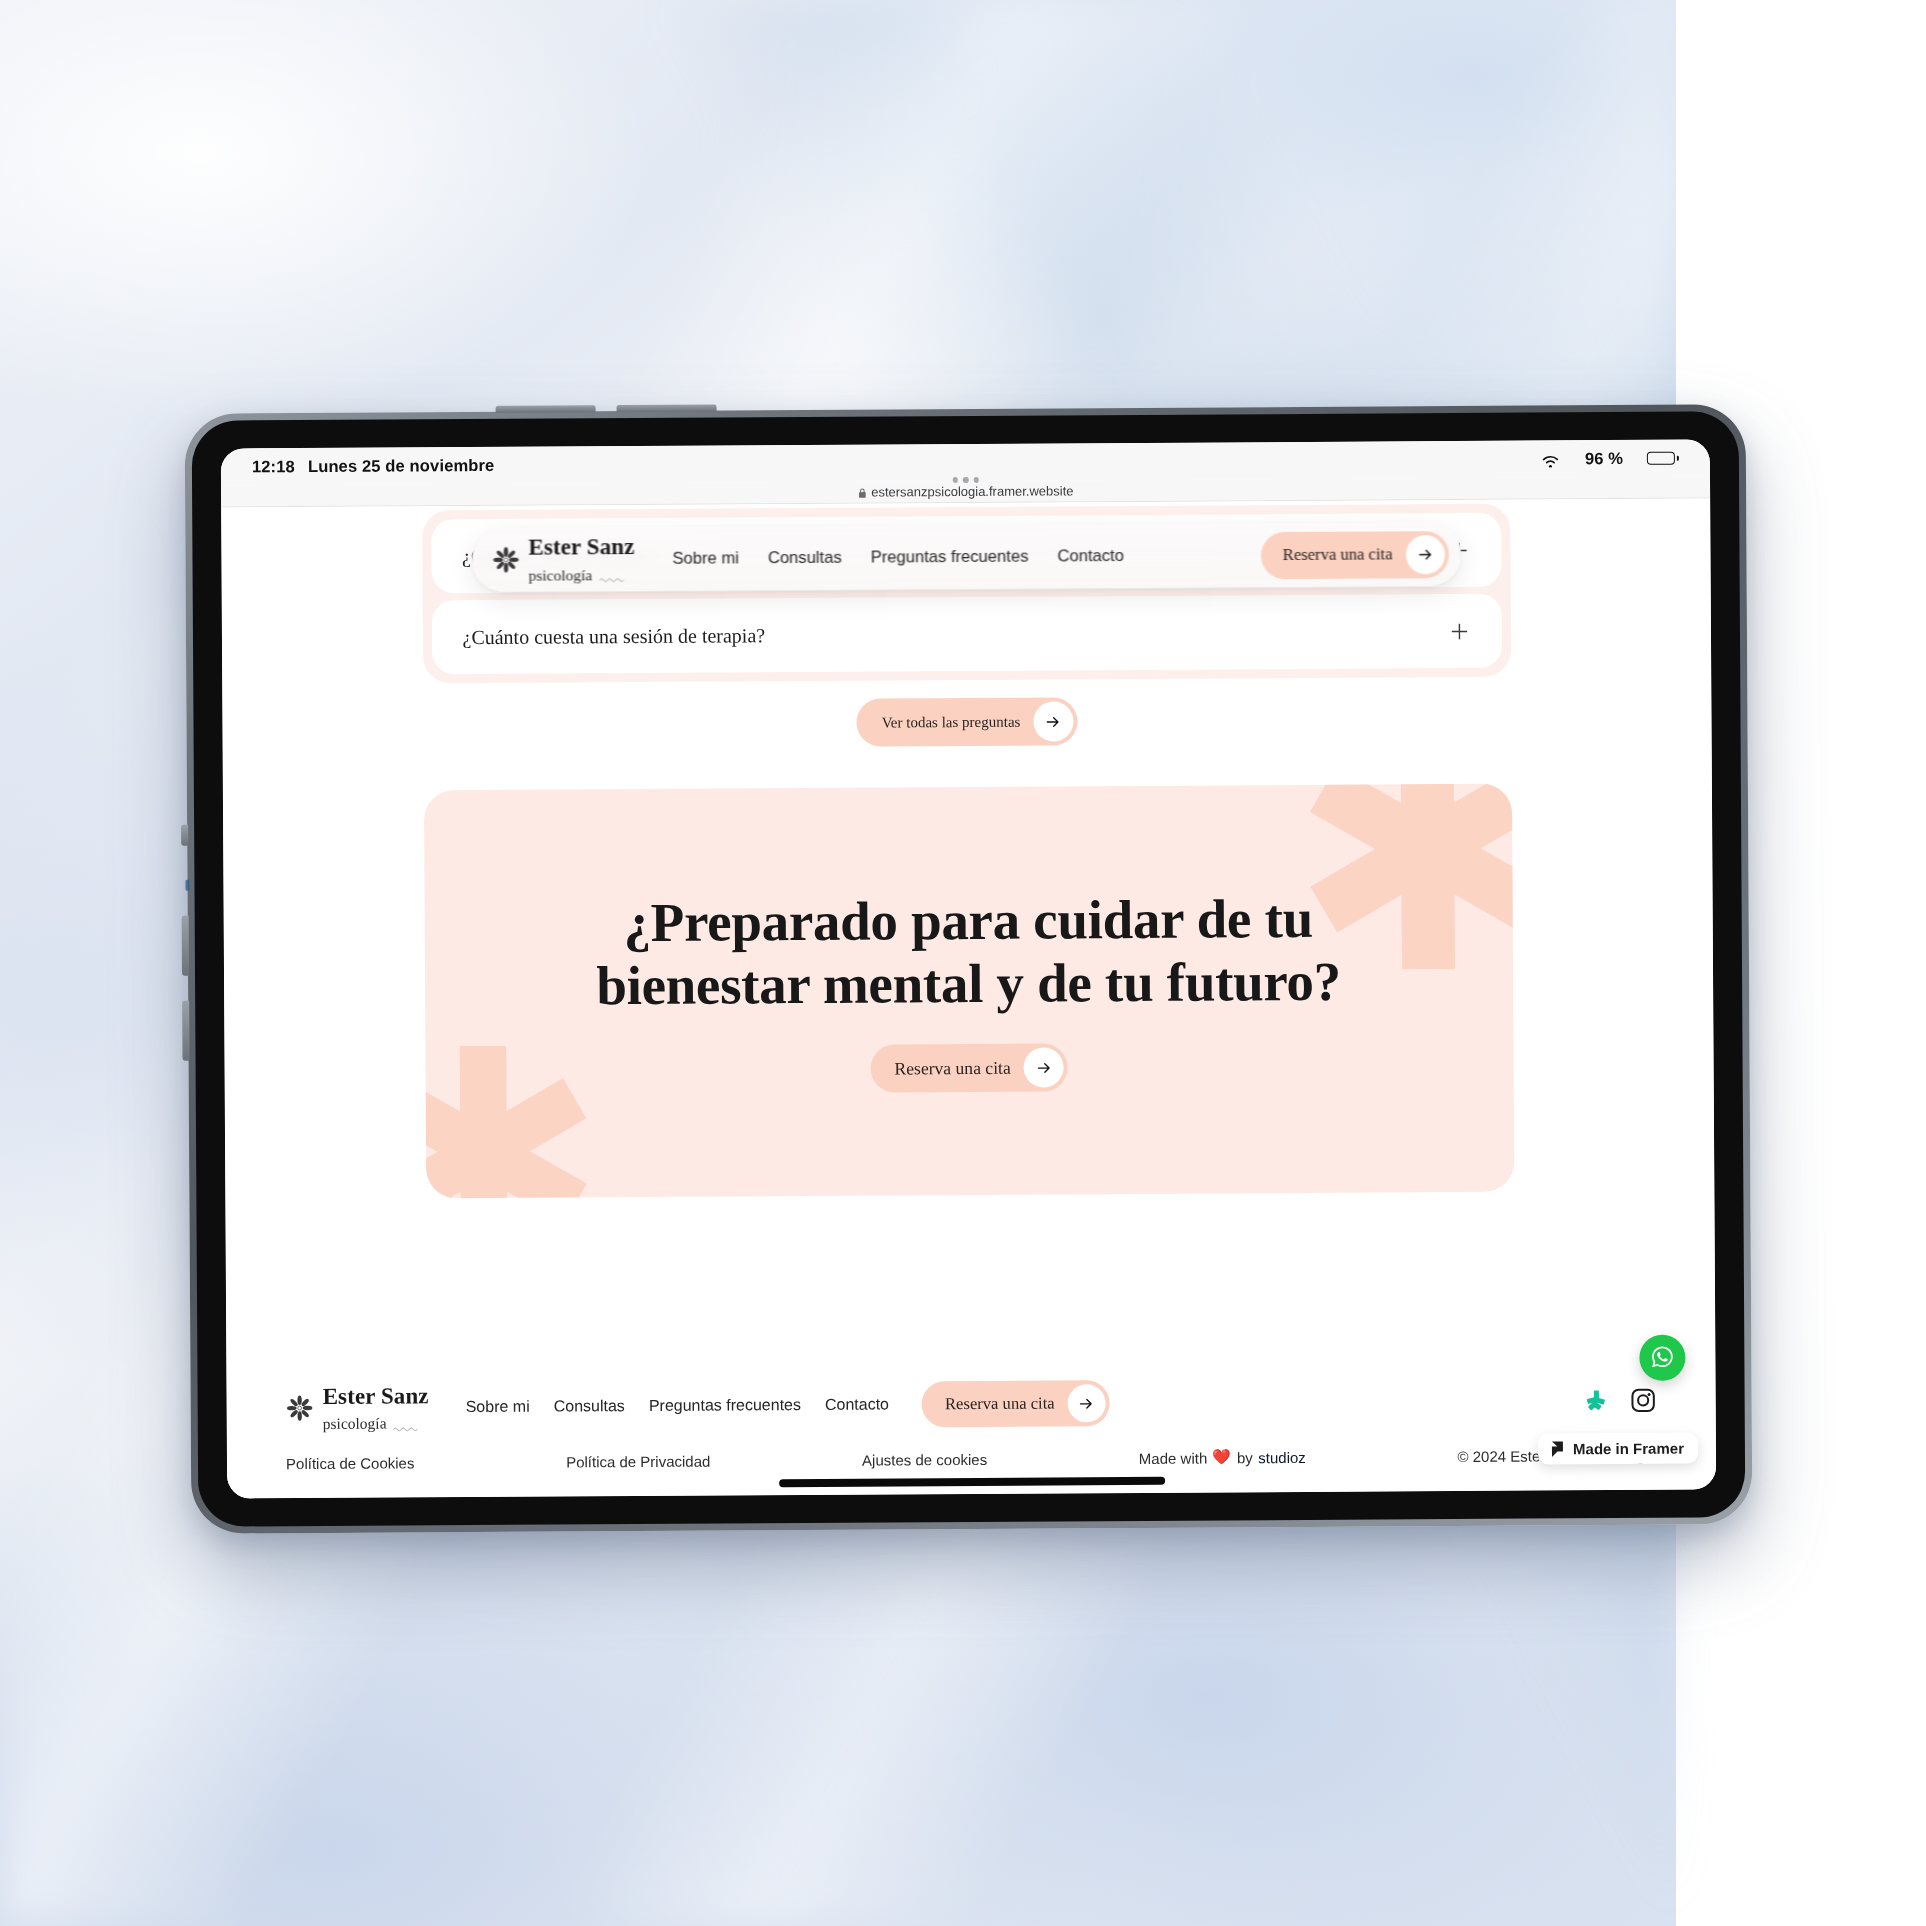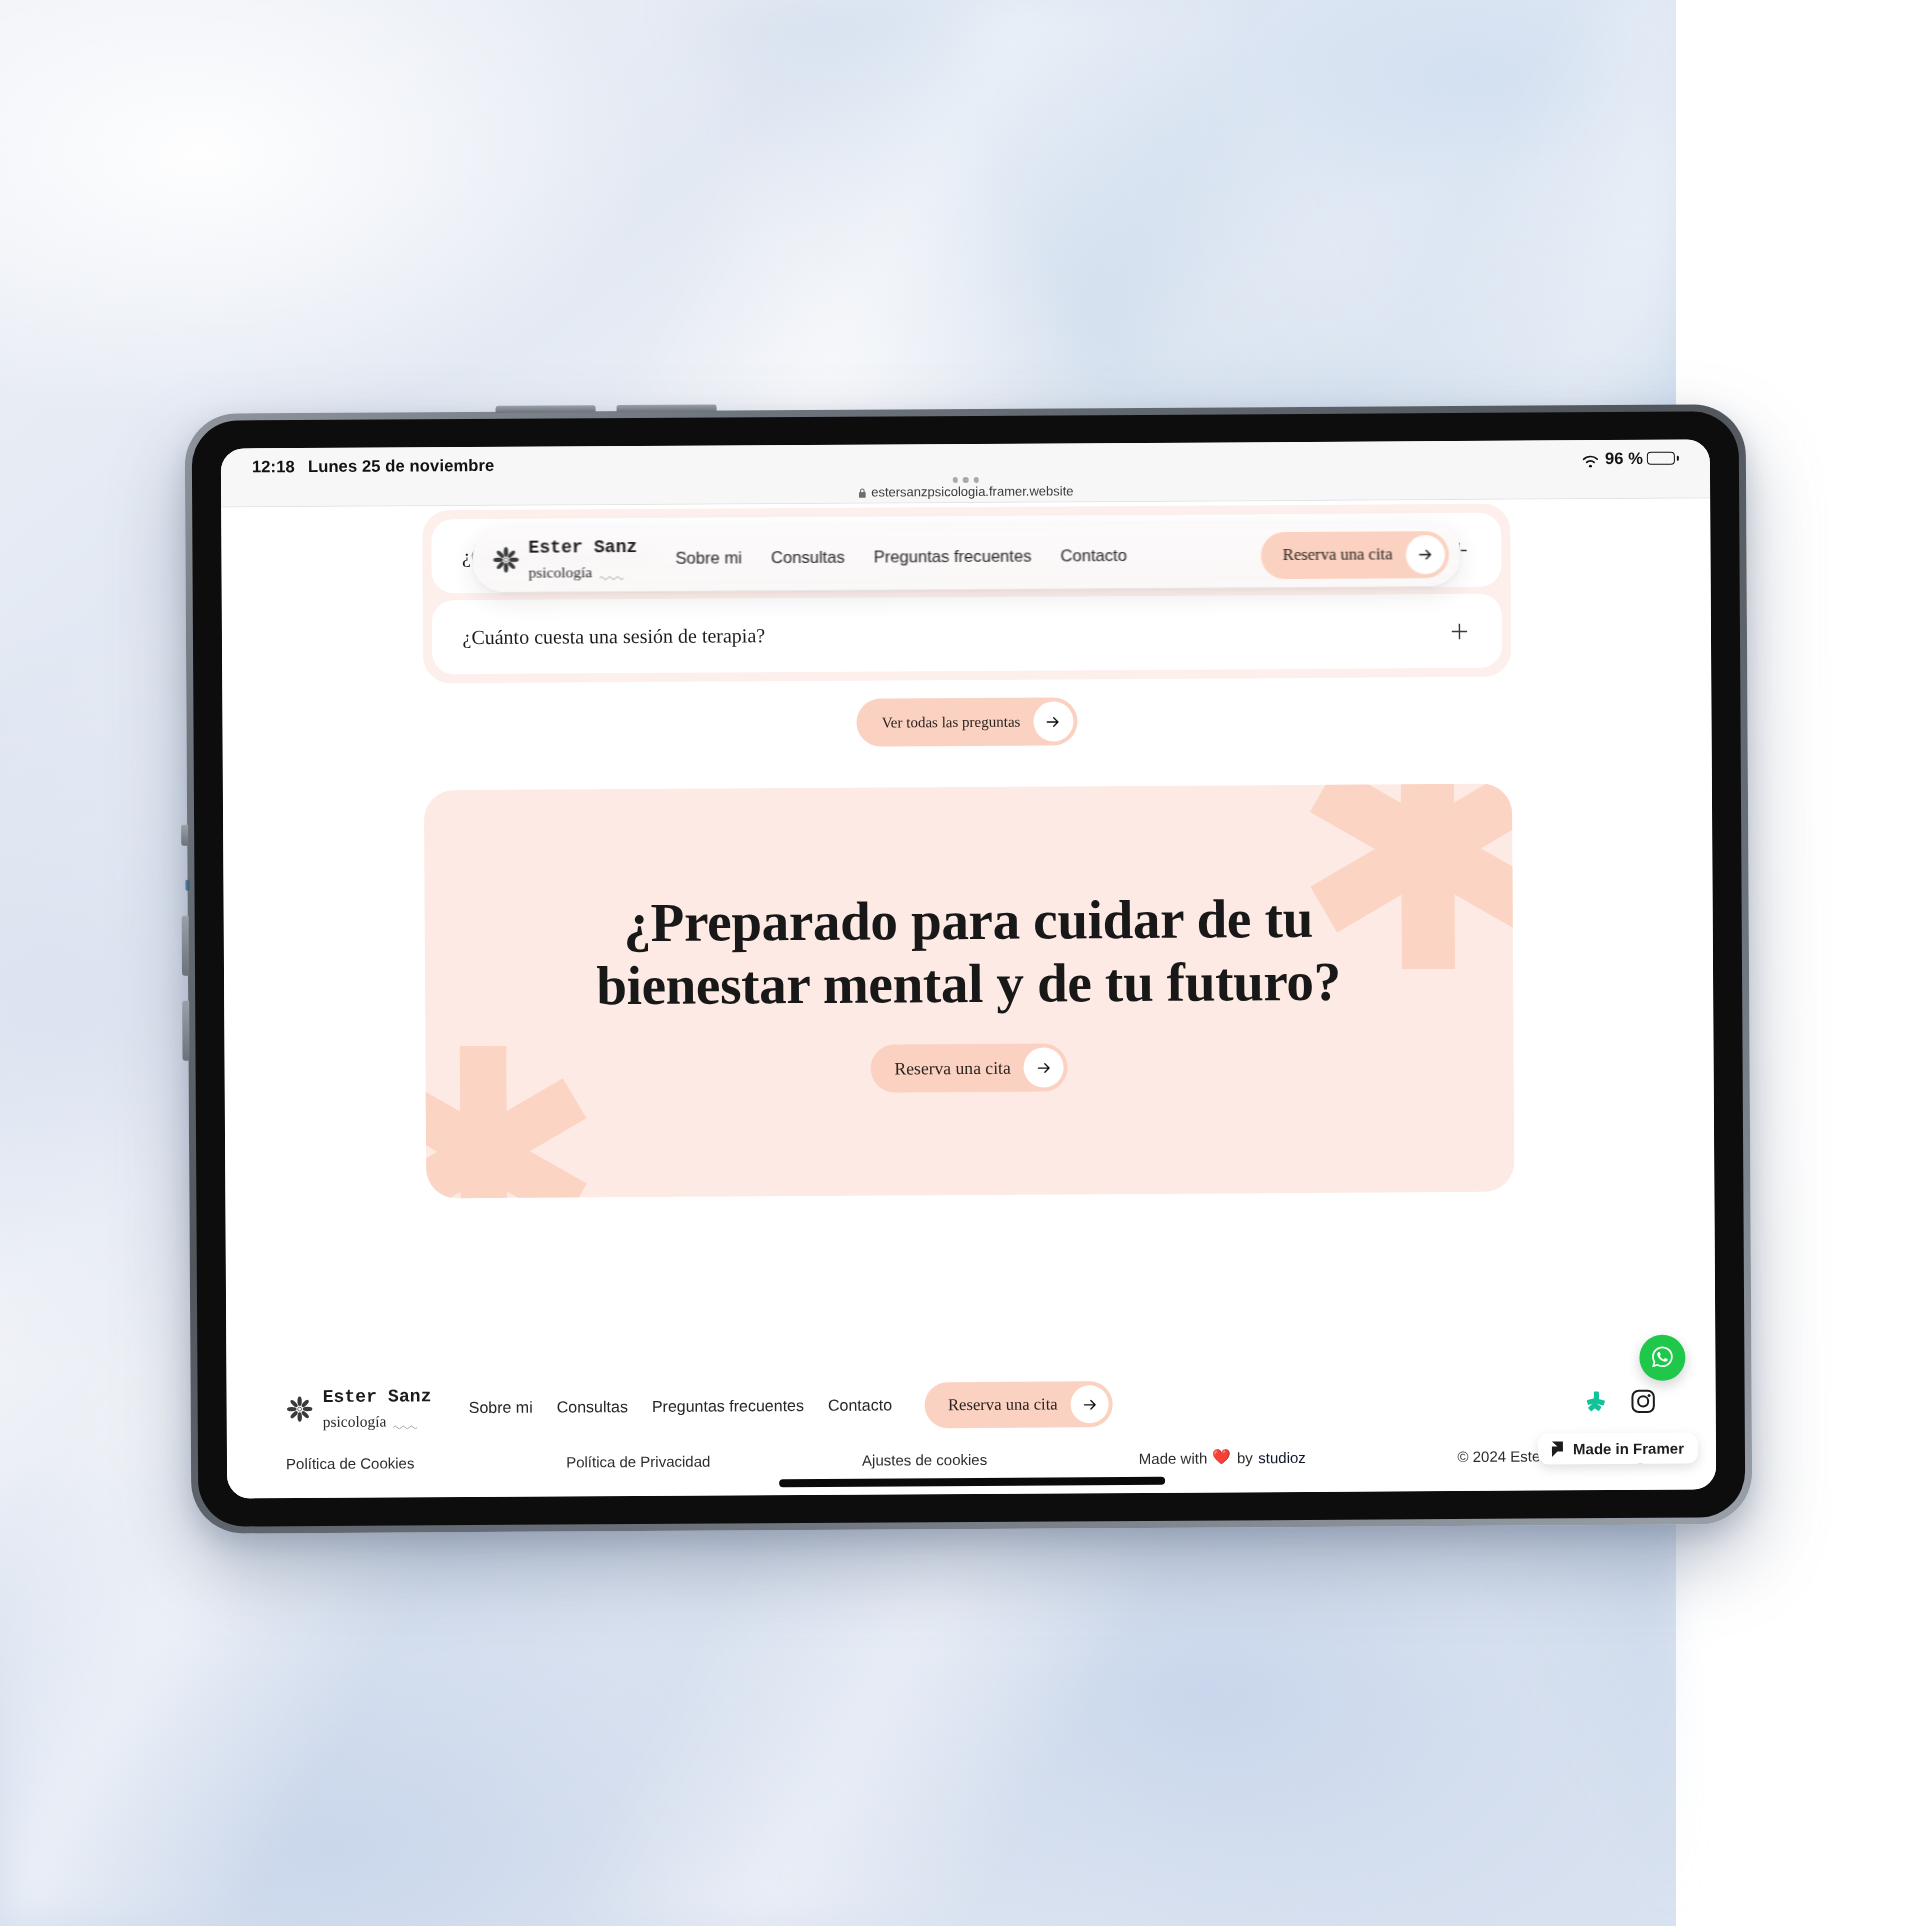--- a/index.html
+++ b/index.html
@@ -83,21 +83,21 @@
     height: 37px;
     background: #f7f7f7;
     display: flex; align-items: center;
     padding: 0 31px;
     font-size: 16.6px;
     font-weight: 600;
     color: #121212;
     letter-spacing: 0.1px;
   }
   #sb-left { display: flex; align-items: baseline; gap: 13px; }
-  #sb-right { margin-left: auto; display: flex; align-items: center; gap: 4px; }
+  #sb-right { margin-left: auto; display: flex; align-items: center; gap: 24px; }
   .wifi-icon { display: inline-block; width: 21px; height: 15px; }
   .battery { display: flex; align-items: center; }
   .battery-body {
     width: 28px; height: 13.5px;
     border: 1.8px solid #101010;
     border-radius: 4px;
     padding: 1.3px;
   }
   .battery-fill { height: 100%; background: #101010; border-radius: 1.5px; }
   .battery-cap { width: 2.5px; height: 5.5px; background: #101010; border-radius: 0 1.5px 1.5px 0; margin-left: 1.3px; }
@@ -134,22 +134,22 @@
     display: flex; align-items: center;
     padding: 0 12px 0 20px;
     box-shadow: 0 8px 23px rgba(60,40,40,.10), 0 1.5px 5px rgba(60,40,40,.05);
     backdrop-filter: blur(6px);
     z-index: 30;
   }
   .brand { display: flex; align-items: center; gap: 9px; }
   .brand-mark { width: 28px; height: 28px; flex: none; }
   .brand-text { display: flex; flex-direction: column; line-height: 1.02; }
   .brand-name {
-    font-family: Liberation Mono, monospace;
-    font-size: 18px; font-weight: 700; color: #1b1b1b; letter-spacing: 0.1px;
+    font-family: Liberation Serif, serif;
+    font-size: 23px; font-weight: 700; color: #1b1b1b; letter-spacing: 0.1px;
   }
   .brand-sub-row { display: flex; align-items: flex-end; gap: 6.5px; margin-top: 8px; }
   .brand-sub {
     font-family: "Liberation Serif", serif;
     font-size: 15.5px; color: #2a2a2a; font-weight: 400;
   }
   .squiggle { width: 27px; height: 6.5px; opacity: .8; }
 
   .nav-links { display: flex; align-items: center; gap: 29px; margin-left: 38px; }
   .nav-link {

